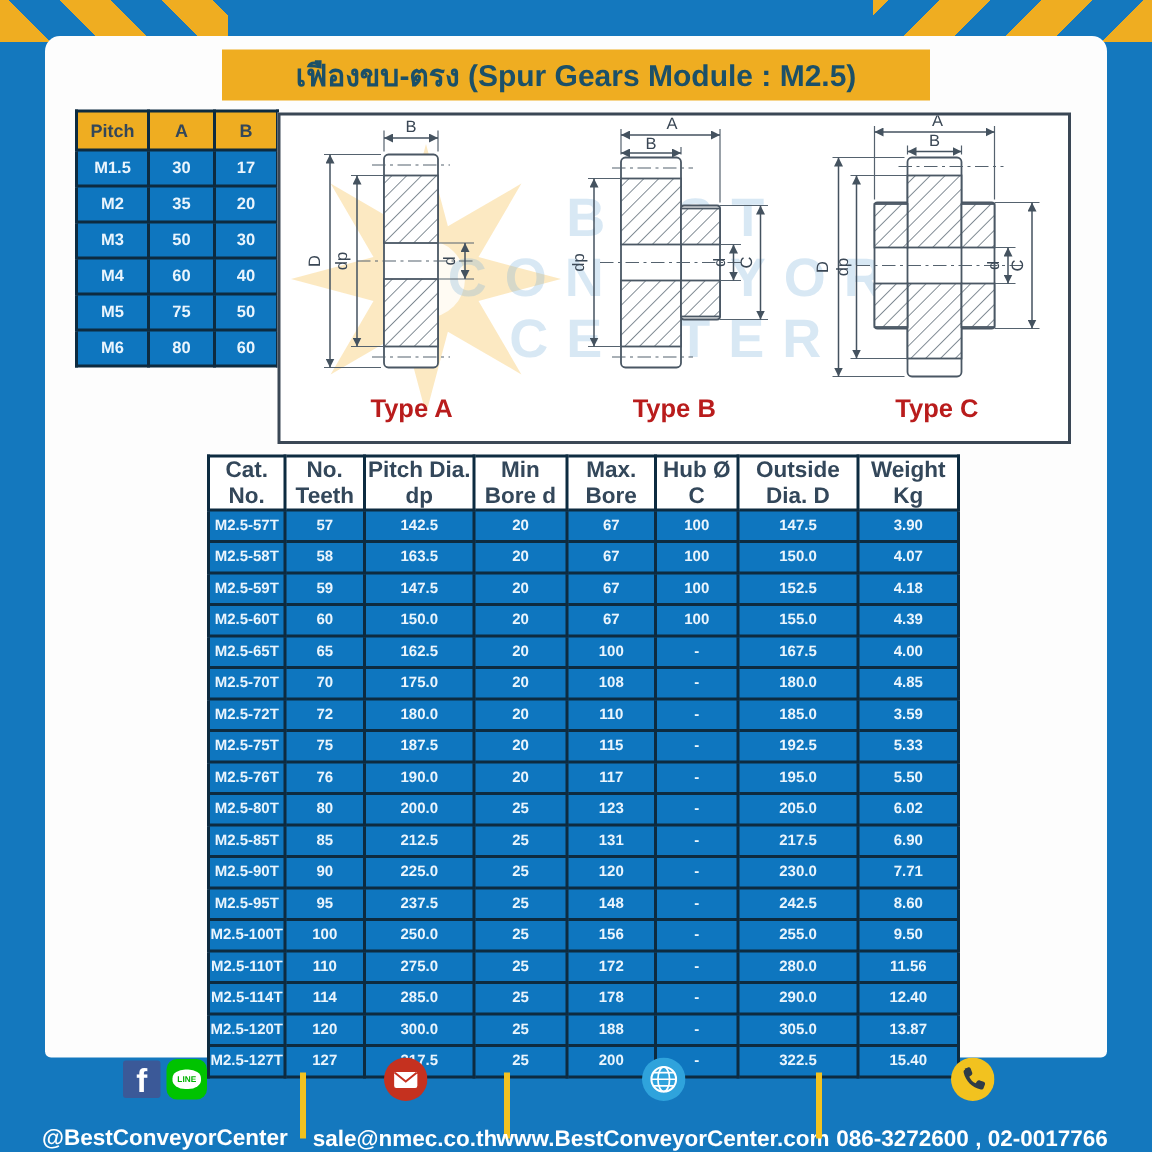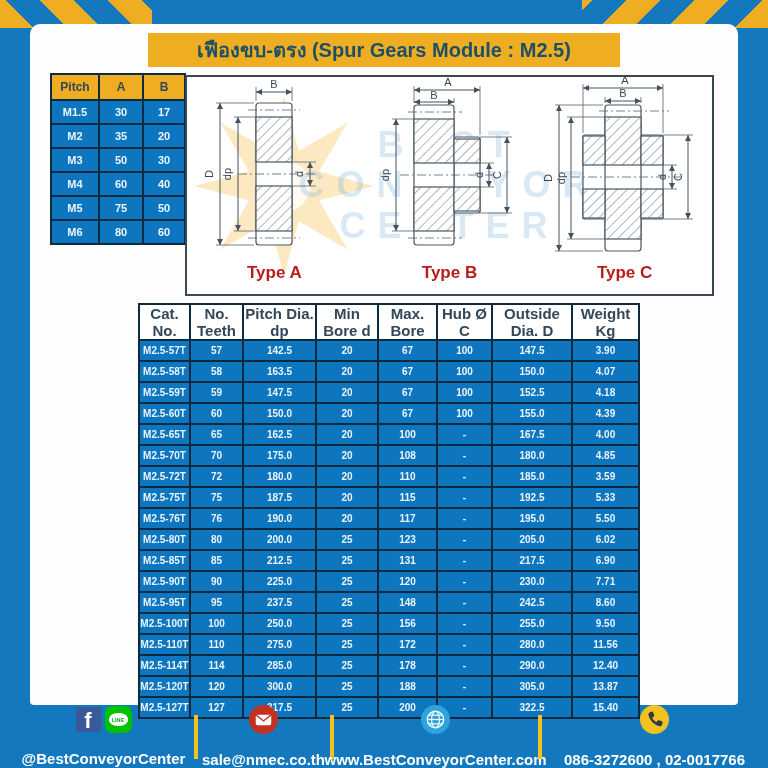--- a/index.html
+++ b/index.html
@@ -38,21 +38,21 @@
   .dimlabel{font-size:11px;fill:#3A4755;font-family:"Liberation Sans",sans-serif;}
   .body-line{stroke:#4A5764;stroke-width:1.2;}
   
   .gear-table{position:absolute;left:138px;top:303px;width:500px;border-collapse:collapse;table-layout:fixed;}
   .gear-table th,.gear-table td{border:2px solid #0D2B40;text-align:center;padding:0;}
   .gear-table th{background:#ffffff;color:#33475A;font-size:15px;font-weight:bold;height:21px;}
   .gear-table td{background:#0E76BF;color:#EAF5FD;font-size:10px;font-weight:bold;height:19px;}
   
   .footer{position:absolute;left:0;right:0;bottom:0;height:63px;display:flex;align-items:center;justify-content:center;}
   .f-item{display:flex;flex-direction:column;align-items:center;justify-content:center;gap:1px;}
-  .f-item.w1{width:180px;} .f-item.w2{width:132px;} .f-item.w3{width:204px;align-items:center;} .f-item.w4{width:200px;padding-left:13px;}
+  .f-item.w1{width:180px;} .f-item.w2{width:132px;} .f-item.w3{width:204px;align-items:center;} .f-item.w4{width:200px;}
   .f-div{width:4px;height:44px;background:#F2C21F;}
   .f-text{color:#FFFFFF;font-weight:bold;font-size:15px;white-space:nowrap;margin-top:16px;}
   .f-icons{display:flex;gap:4px;align-items:center;}
   .fb-icon{width:25px;height:25px;background:#3B5998;color:#fff;font-weight:bold;font-size:22px;
            text-align:center;line-height:27px;border-radius:2px;overflow:hidden;}
   .line-icon{width:27px;height:27px;background:#00C300;border-radius:7px;display:flex;align-items:center;justify-content:center;}
   .line-bubble{width:19px;height:13px;background:#fff;border-radius:45%;display:flex;align-items:center;justify-content:center;}
   .line-bubble span{color:#00B300;font-size:5.5px;font-weight:bold;letter-spacing:0;}
   .mail-icon,.globe-icon,.phone-icon{width:29px;height:29px;}
 </style>

